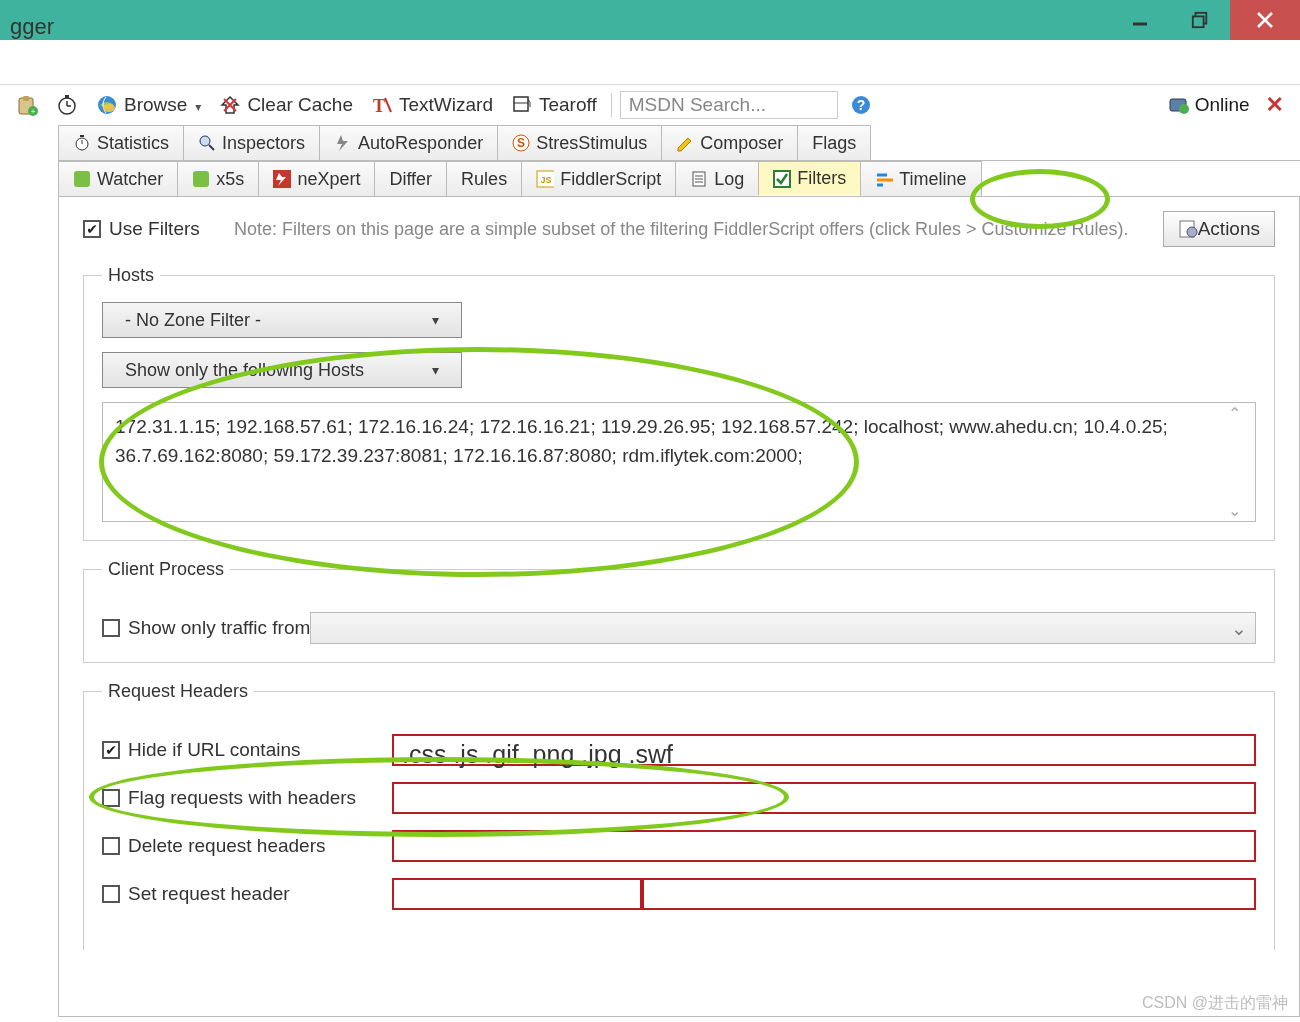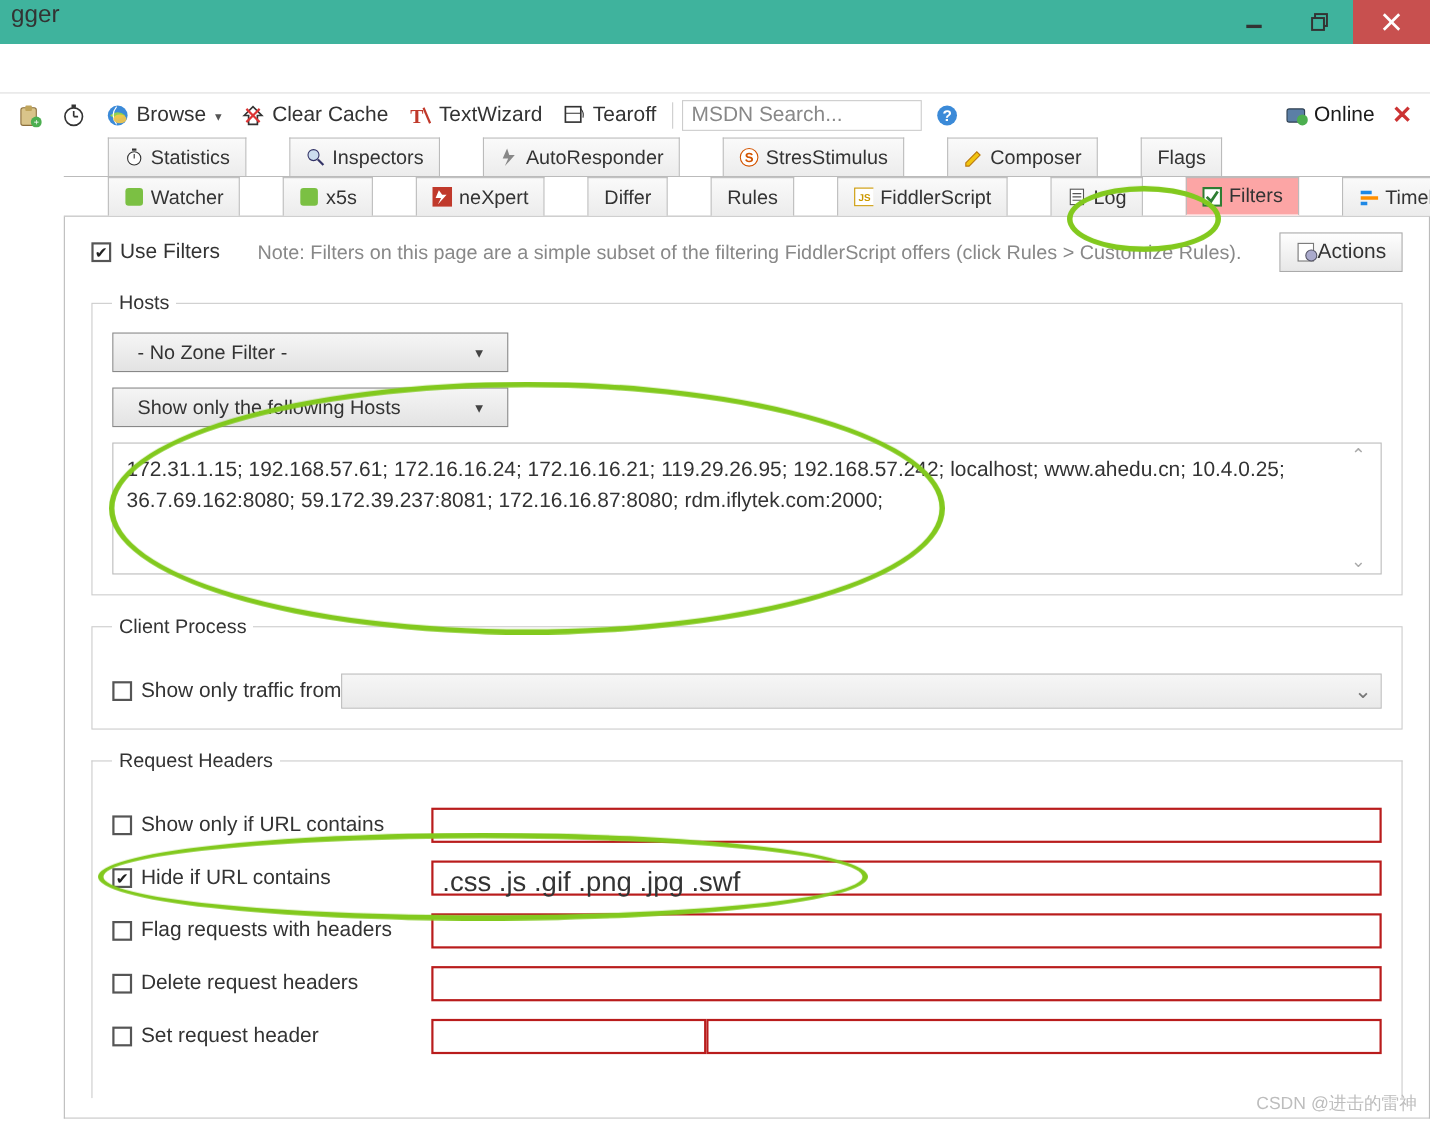--- a/index.html
+++ b/index.html
@@ -8,21 +8,21 @@
     font-family: "Segoe UI", Tahoma, sans-serif;
     font-size: 16px;
     background: #fff;
     color: #333;
     user-select: none;
   }
   .titlebar {
     background: #3fb39d;
     height: 40px;
     display: flex;
-    align-items: flex-start;
+    align-items: flex-end;
     justify-content: space-between;
     padding-left: 6px;
   }
   .titlebar-text {
     color: #333; font-size: 22px; padding-left: 4px;
   }
   .window-controls { display: flex; height: 100%; }
   .wbtn {
     width: 60px; display: flex; align-items: center; justify-content: center;
     font-size: 20px; color: #333;
@@ -46,24 +46,24 @@
   .online { color: #1a1a1a; font-size:19px; display:flex; align-items:center; gap:6px; }
   .red-x { color: #c33; font-weight: bold; font-size: 22px; margin: 0 6px 0 10px; }
   .tabs-area { margin-left: 58px; position: relative; }
   .tabrow {
     display: flex; border-bottom: 1px solid #bbb; height: 36px; background:#fff;
   }
   .tab {
     display: flex; align-items: center; gap: 6px; padding: 0 14px;
     border: 1px solid #bbb; border-bottom: none;
     background: linear-gradient(#fafafa,#ececec); font-size: 18px;
-    margin-right: -1px; position: relative; margin-left: 40px;
+    margin-right: -1px; position: relative;
   }
   .tab.active {
-    background: #fca5a5; border-bottom: 1px solid #fff; z-index: 2;
+    background: #fef9c3; border-bottom: 1px solid #fff; z-index: 2;
   }
   .tab-ico {
     width: 18px; height: 18px; display: inline-flex; align-items:center; justify-content:center;
   }
   .green-chip { width:16px; height:16px; background:#7bc043; border-radius:3px; }
   .content-holder {
     position: relative; border: 1px solid #bbb; border-top: none;
     margin-left: 58px; padding: 0; height: 820px; overflow: hidden;
   }
   .content { padding: 14px 24px 24px 24px; height:100%; overflow-y: scroll; }
@@ -382,27 +382,20 @@
         <div class="process-combo">
           <span>⌄</span>
         </div>
       </div>
     </fieldset>
 
     <fieldset style="border-bottom:none; padding-bottom:40px">
       <legend>Request Headers</legend>
       <div class="row">
         <label class="checkbox" style="width:290px">
-          <span class="box"></span>
-          <span>Show only if URL contains</span>
-        </label>
-        <div class="text-in"></div>
-      </div>
-      <div class="row">
-        <label class="checkbox" style="width:290px">
           <span class="box checked"></span>
           <span>Hide if URL contains</span>
         </label>
         <div class="text-in" style="padding-top:4px">.css .js .gif .png .jpg .swf</div>
       </div>
       <div class="row">
         <label class="checkbox" style="width:290px">
           <span class="box"></span>
           <span>Flag requests with headers</span>
         </label>

